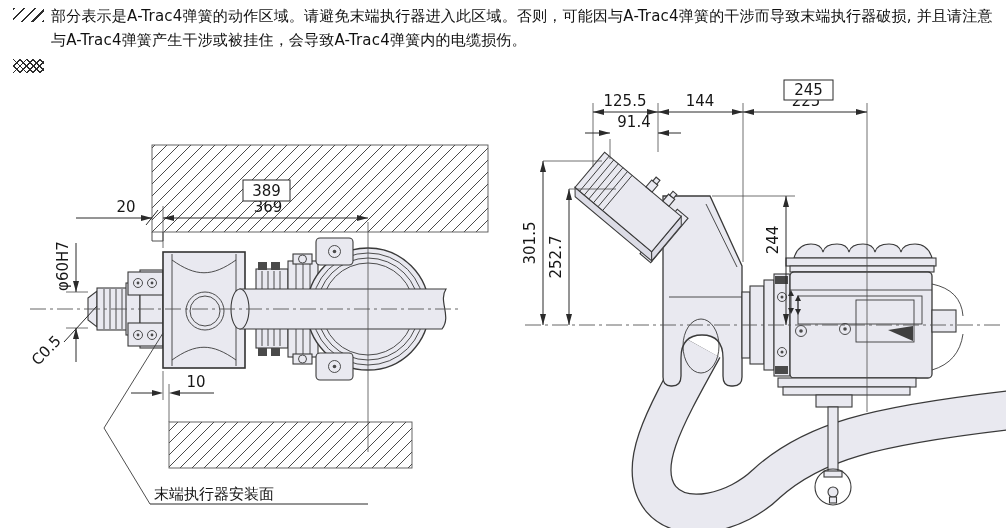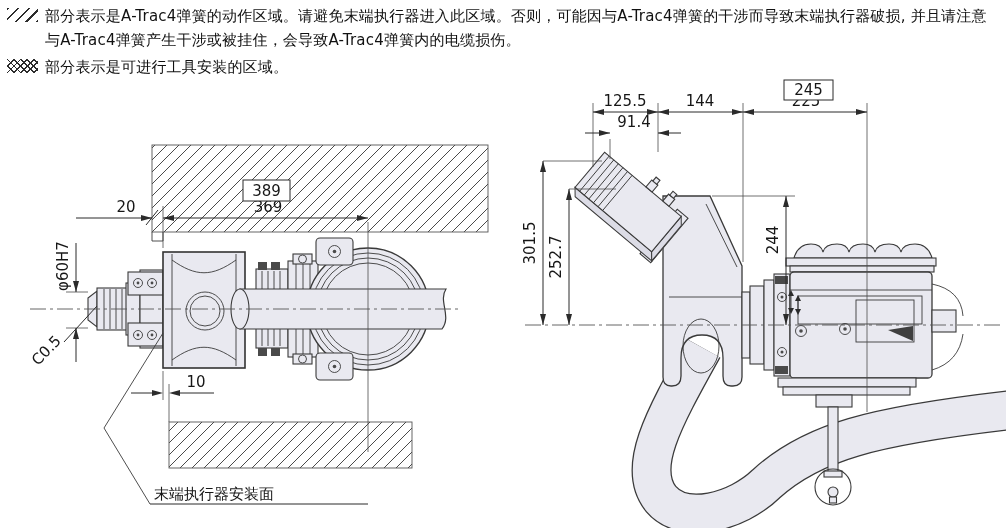--- a/index.html
+++ b/index.html
@@ -1,18 +1,18 @@
 <!DOCTYPE html>
 <html><head>
 <meta charset="utf-8">
 <style>
   html,body{margin:0;padding:0;background:#ffffff;}
   body{width:1006px;height:528px;position:relative;overflow:hidden;
        font-family:"DejaVu Sans","Liberation Sans",sans-serif;color:#111;}
-  .legend{position:absolute;left:7px;top:4px;width:992px;z-index:2;}
+  .legend{position:absolute;left:13px;top:4px;width:992px;z-index:2;}
   .legend-row{display:flex;align-items:flex-start;margin-bottom:2px;}
   .swatch{flex:none;width:31px;height:14px;margin:4px 7px 0 0;}
   .swatch.hatch{background:repeating-linear-gradient(135deg,#2d2d2d 0 1.6px,transparent 1.6px 7.5px);}
   .swatch.cross{background:
       repeating-linear-gradient(135deg,#2d2d2d 0 1.4px,transparent 1.4px 4.6px),
       repeating-linear-gradient(45deg,#2d2d2d 0 1.4px,transparent 1.4px 4.6px);}
   .legend-text{font-size:15px;line-height:1.62;letter-spacing:0.2px;}
   svg{position:absolute;left:0;top:0;z-index:1;}
   .part{fill:#e9e9f0;stroke:#3a3a3a;stroke-width:1.1;}
   .part2{fill:#dcdce6;stroke:#3a3a3a;stroke-width:1;}
@@ -27,21 +27,20 @@
 </head>
 <body>
 
 <div class="legend">
   <div class="legend-row">
     <div class="swatch hatch"></div>
     <div class="legend-text">部分表示是A-Trac4弹簧的动作区域。请避免末端执行器进入此区域。否则，可能因与A-Trac4弹簧的干涉而导致末端执行器破损, 并且请注意与A-Trac4弹簧产生干涉或被挂住，会导致A-Trac4弹簧内的电缆损伤。</div>
   </div>
   <div class="legend-row">
     <div class="swatch cross"></div>
-    <div class="legend-text">部分表示是可进行工具安装的区域。</div>
   </div>
 </div>
 
 <svg width="1006" height="528" viewBox="0 0 1006 528">
   <defs>
     <pattern id="hatchP" width="12" height="12" patternUnits="userSpaceOnUse">
       <path d="M-2,14 L14,-2" stroke="#4a4a4a" stroke-width="1" fill="none"></path>
     </pattern>
   </defs>
 

